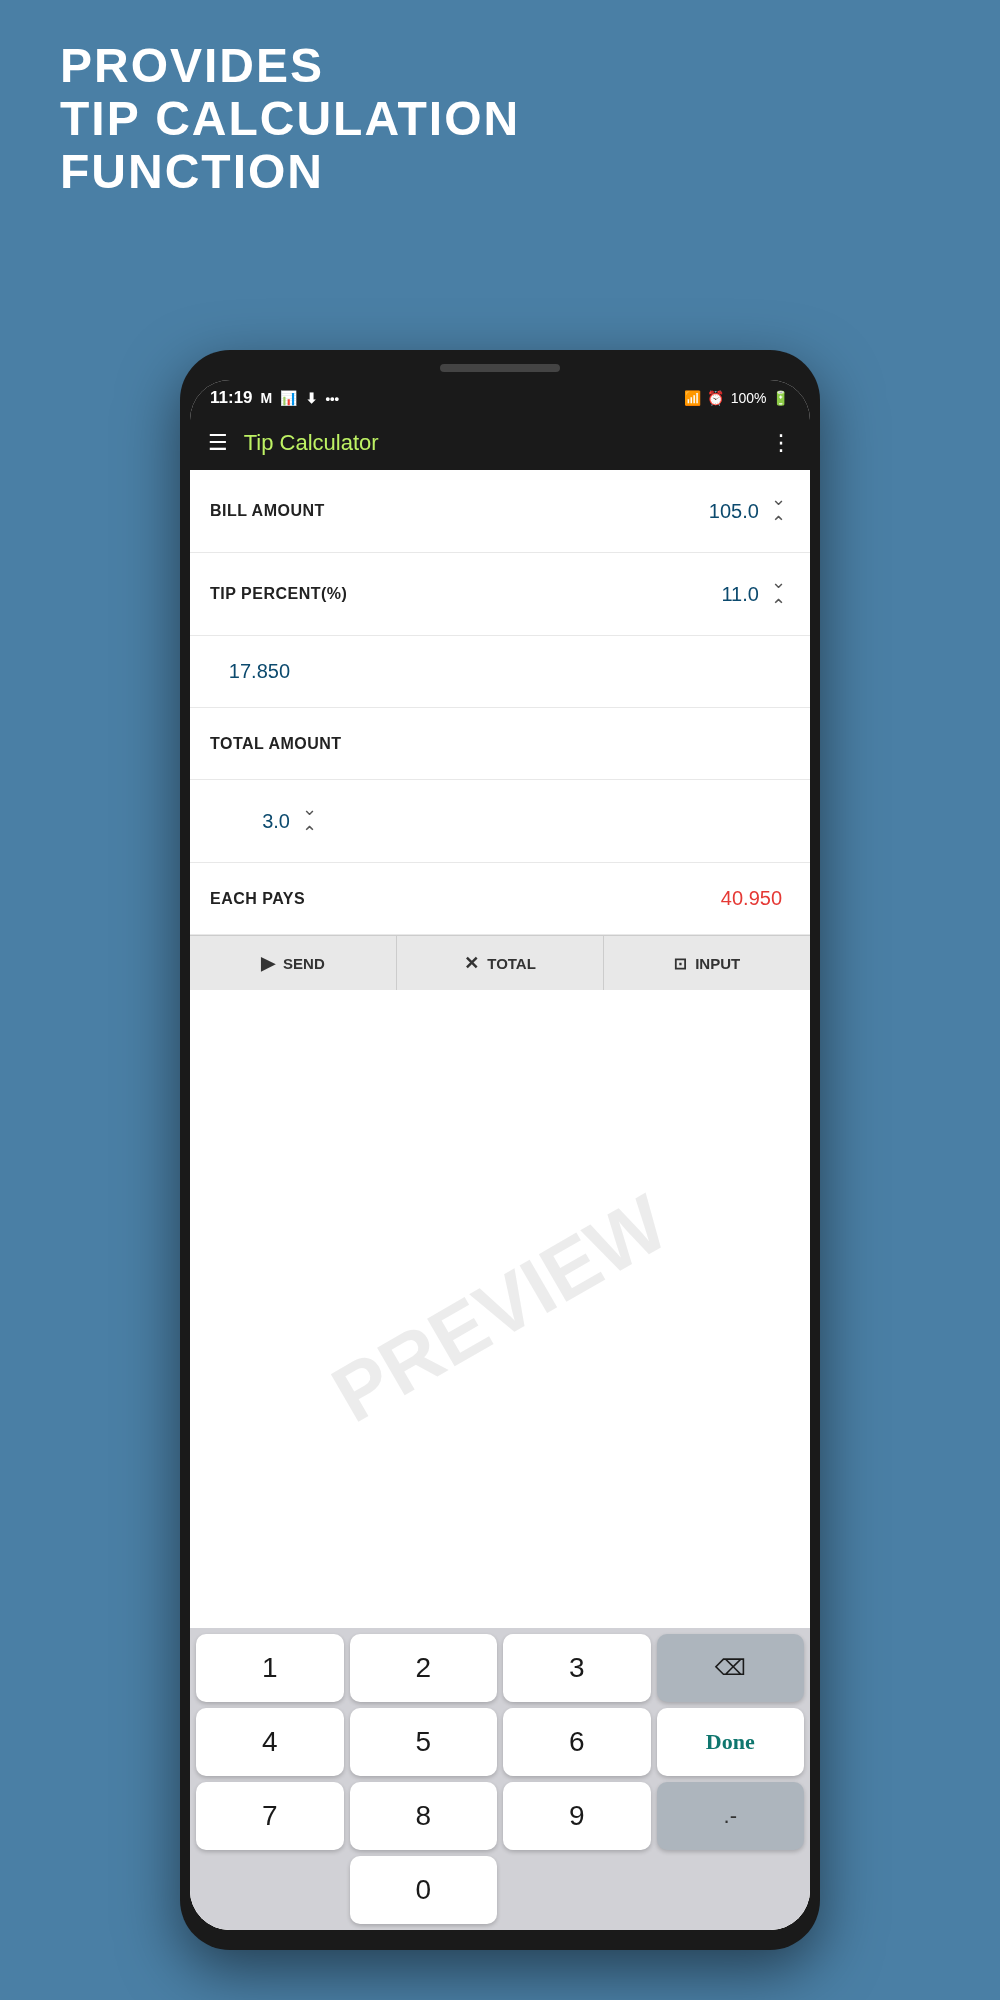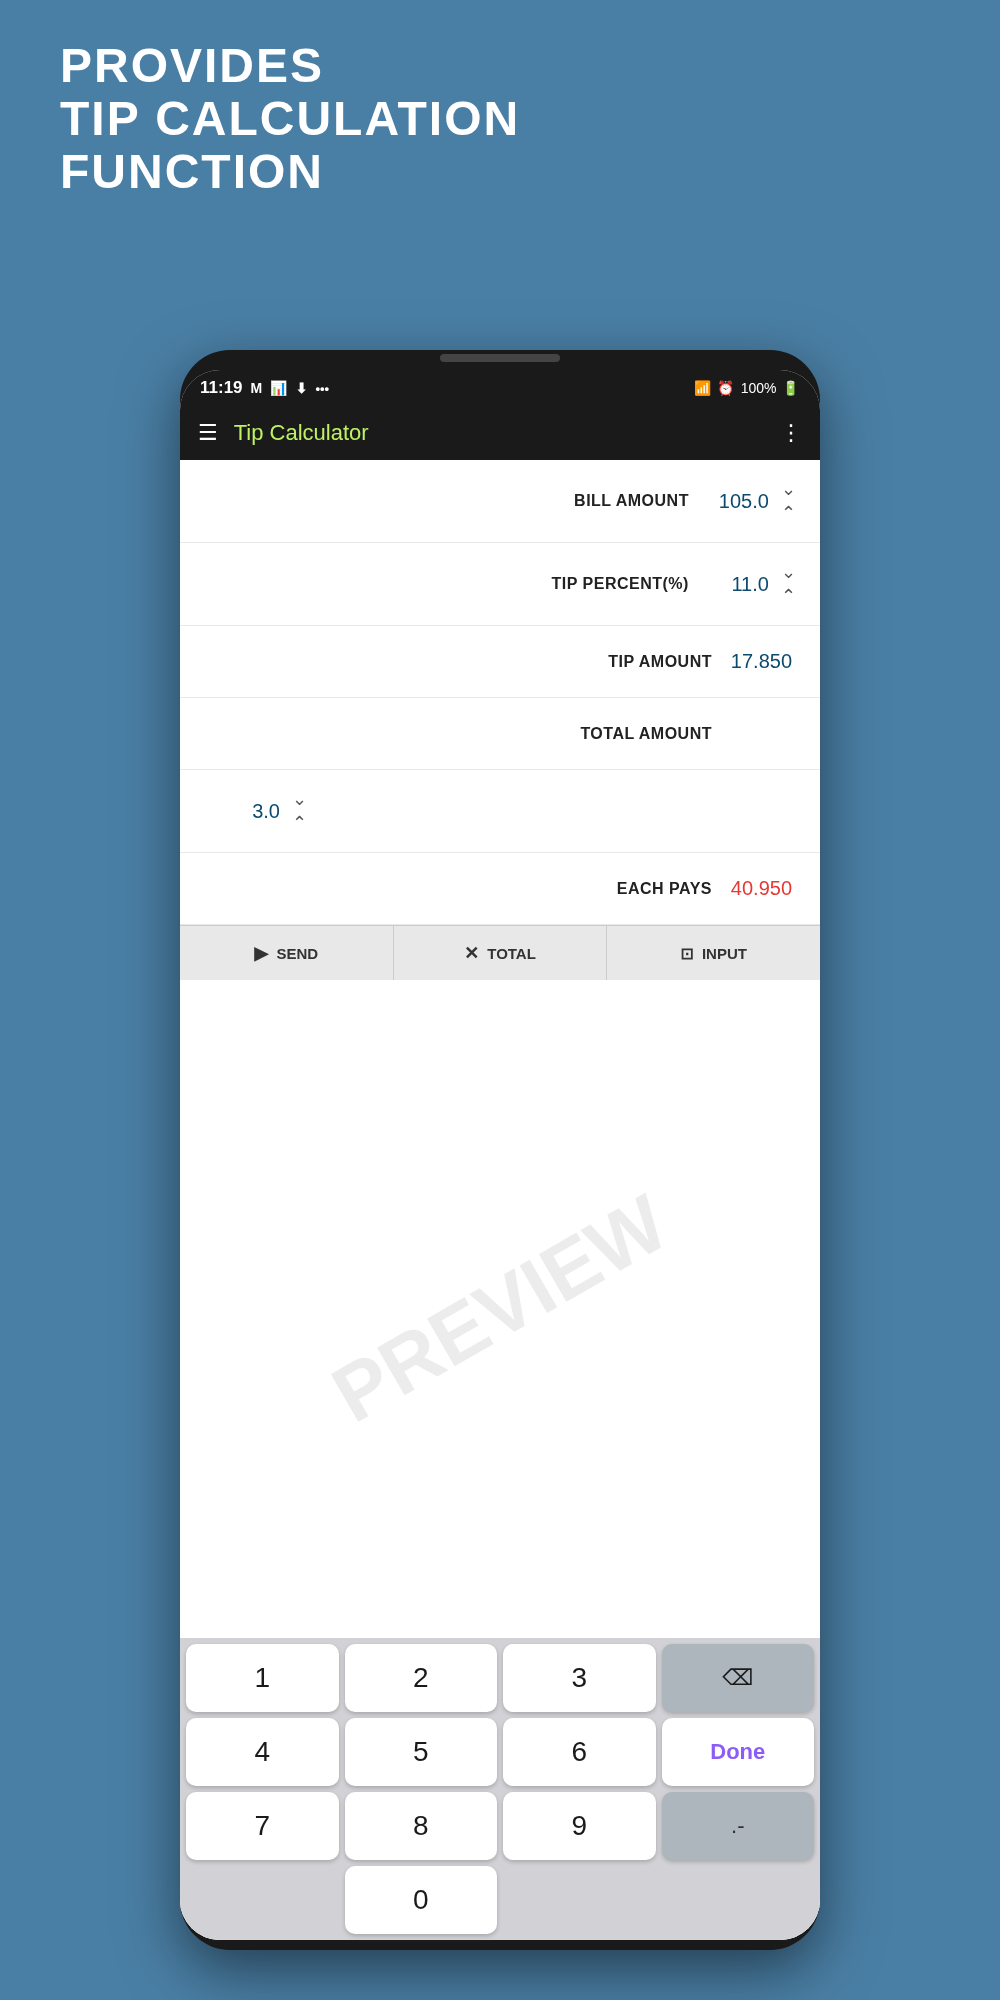--- a/index.html
+++ b/index.html
@@ -27,20 +27,21 @@
     
     .phone-frame {
       position: absolute;
       top: 350px;
       left: 50%;
       transform: translateX(-50%);
       width: 640px;
       height: 1600px;
       background: #1a1a1a;
       border-radius: 50px;
+      padding: 10px;
       box-shadow: 0 20px 60px rgba(0,0,0,0.5);
     }
 
     .phone-notch {
       width: 120px;
       height: 8px;
       background: #444;
       border-radius: 4px;
       margin: 4px auto 8px;
     }
@@ -131,21 +132,20 @@
       border-bottom: 1px solid #e8e8e8;
       min-height: 72px;
     }
 
     .row-label {
       font-size: 16px;
       font-weight: bold;
       color: #222;
       flex: 1;
       letter-spacing: 0.5px;
-      text-align: right;
     }
 
     .row-value {
       font-size: 20px;
       color: #0c4a6e;
       margin-right: 8px;
       min-width: 80px;
       text-align: right;
     }
 
@@ -246,23 +246,24 @@
       padding: 18px 0;
       font-size: 28px;
       color: #1a1a1a;
       cursor: pointer;
       text-align: center;
       box-shadow: 0 2px 4px rgba(0,0,0,0.2);
       font-weight: 300;
     }
 
     .key.blue-text {
-      color: #8b5cf6;
+      color: #0f766e;
       font-size: 22px;
       font-weight: 600;
+      font-family: Liberation Serif, serif;
     }
 
     .key.backspace {
       background: #adb5bd;
       font-size: 22px;
     }
 
     .key.special {
       background: #adb5bd;
       font-size: 22px;
@@ -325,21 +326,20 @@
         <div class="calc-row">
           <span class="row-label">TIP PERCENT(%)</span>
           <span class="row-value">11.0</span>
           <div class="stepper-buttons">
             <button class="stepper-btn">⌄</button>
             <button class="stepper-btn">⌃</button>
           </div>
         </div>
 
         <div class="calc-row">
-          <span class="row-label">TIP AMOUNT</span>
           <span class="row-value">17.850</span>
         </div>
 
         <div class="calc-row">
           <span class="row-label">TOTAL AMOUNT</span>
           <span class="row-value"></span>
         </div>
 
         <div class="calc-row">
           <span class="row-value">3.0</span>

